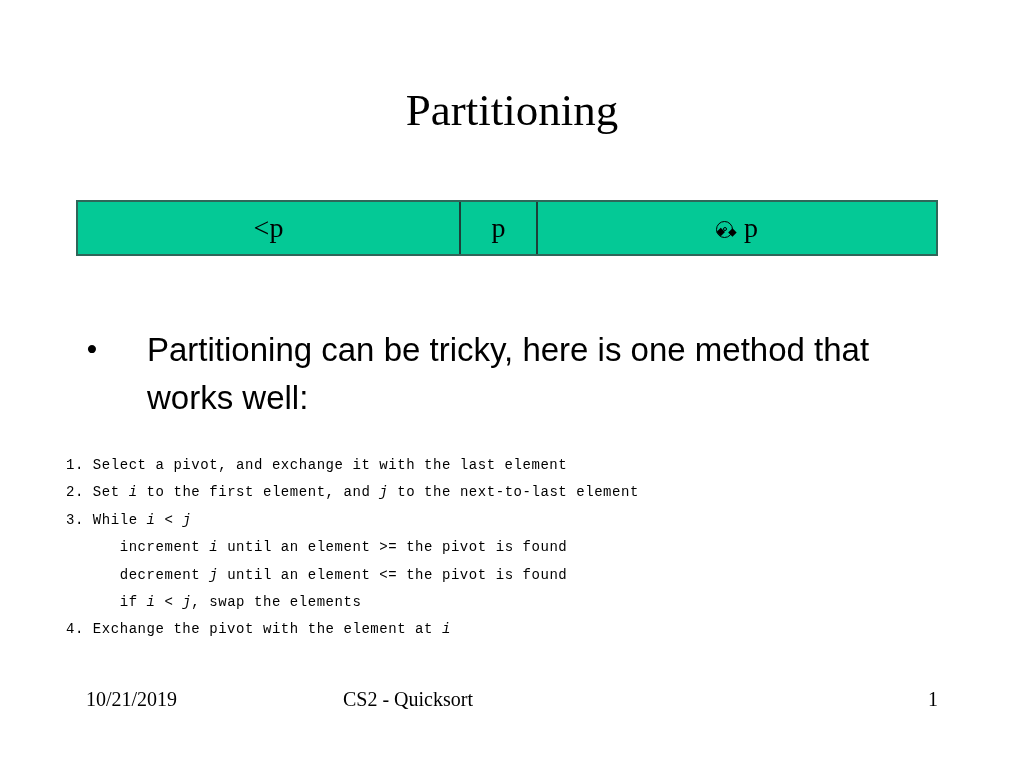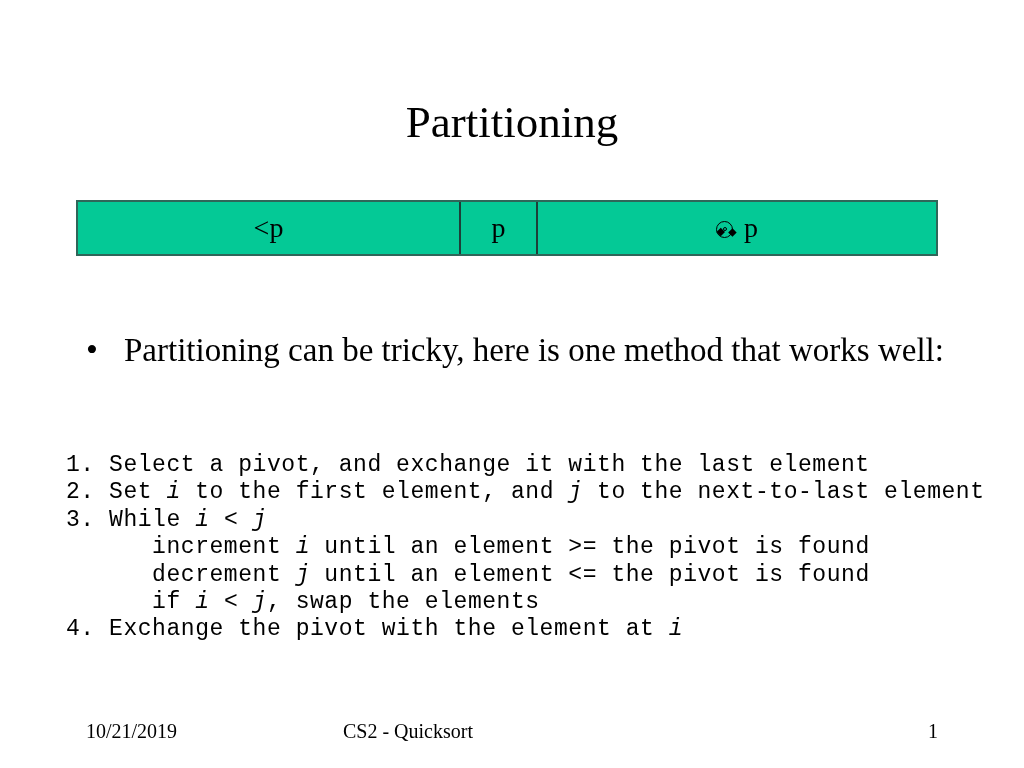--- a/index.html
+++ b/index.html
@@ -22,21 +22,20 @@
     left: 0;
     top: 82px;
     width: 1024px;
     text-align: center;
     font-family: "Liberation Serif", "DejaVu Serif", serif;
     font-size: 45px;
     line-height: 56px;
     font-weight: normal;
     letter-spacing: 0px;
     color: #000000;
-    margin-top: 12px;
   }
 
   
   #partition-bar {
     position: absolute;
     left: 76px;
     top: 200px;
     width: 862px;
     height: 56px;
     box-sizing: border-box;
@@ -118,47 +117,48 @@
   #bullet-marker {
     flex: 0 0 auto;
     width: 38px;
     font-size: 34px;
     line-height: 48px;
     text-align: left;
     color: #000;
   }
   #bullet-text {
     flex: 1 1 auto;
-    font-family: Liberation Serif, serif;
+    font-family: Liberation Sans, sans-serif;
     font-size: 33px;
     line-height: 48px;
     color: #000;
+    margin-left: 23px;
   }
 
   
   #algorithm-block {
     position: absolute;
     left: 66px;
     top: 452px;
     width: 910px;
     font-family: "Liberation Mono", "DejaVu Sans Mono", monospace;
-    font-size: 23px;
+    font-size: 14px;
     line-height: 27.4px;
     letter-spacing: 0.55px;
     color: #000;
     white-space: pre;
   }
   .algo-line { white-space: pre; }
   .algo-line i { font-style: italic; }
 
   
   #slide-footer {
     position: absolute;
     left: 0;
-    top: 716px;
+    top: 684px;
     width: 1024px;
     height: 30px;
     font-family: "Liberation Serif", "DejaVu Serif", serif;
     font-size: 20px;
     line-height: 30px;
     color: #000;
   }
   #footer-date {
     position: absolute;
     left: 86px;

